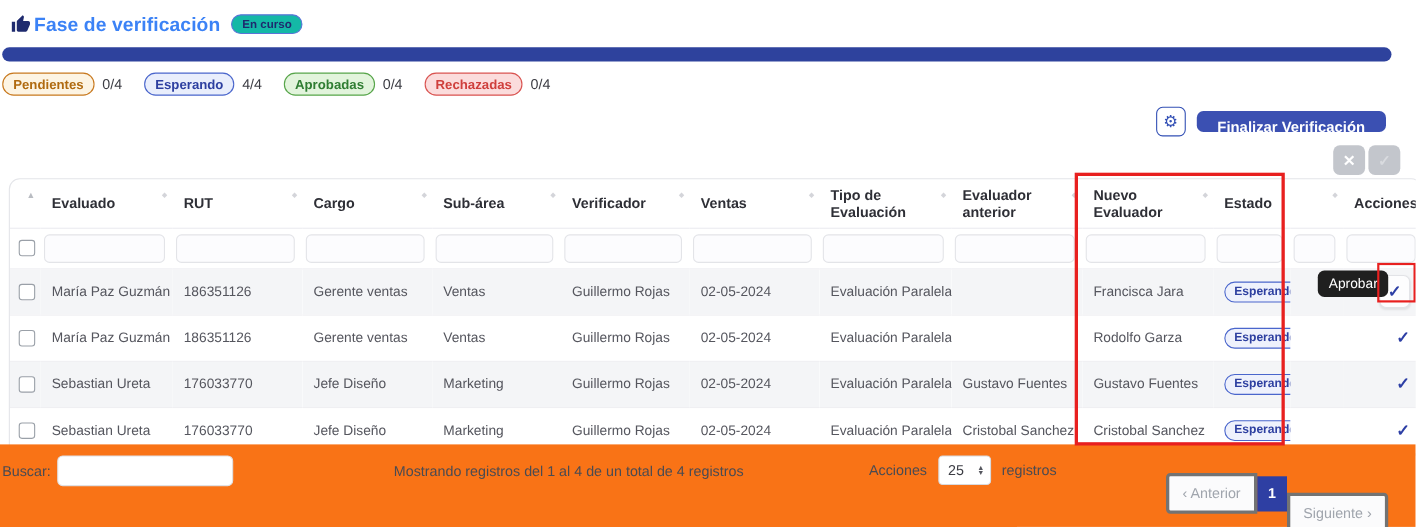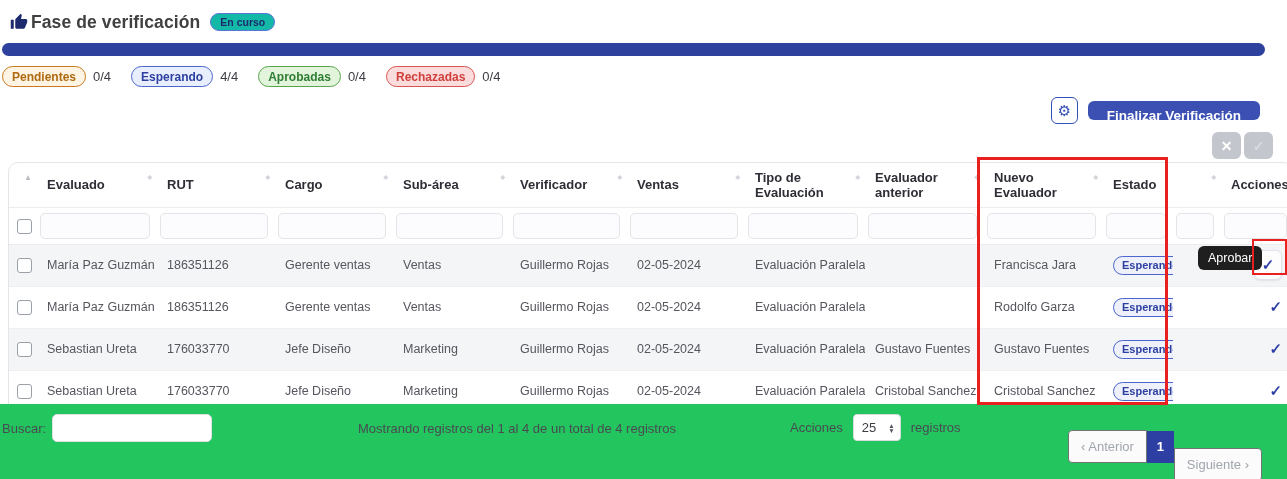--- a/index.html
+++ b/index.html
@@ -7,21 +7,21 @@
   body {
     font-family: "Liberation Sans", sans-serif;
     background: #ffffff;
     position: relative;
     color: #3c3d44;
   }
   
   .top { padding-top: 10px; }
   .title-row { display: flex; align-items: center; padding-left: 10px; height: 24px; }
   .title-row svg { width: 18px; height: 18px; margin-right: 3px; }
-  .page-title { font-size: 17.5px; font-weight: 700; color: #404040; letter-spacing: .1px; }
+  .page-title { font-size: 17.5px; font-weight: 700; color: #3b82f6; letter-spacing: .1px; }
   .encurso {
     margin-left: 10px; font-size: 10.5px; font-weight: 700; color: #1e2a6e;
     border: 1px solid #5a74d8; background: #14b8a6; border-radius: 10px; padding: 2px 9px;
   }
   .progress-wrap { margin: 9px 22px 0 2px; }
   .progress-bar { height: 13px; width: 100%; background: #2e429d; border-radius: 7px; }
   .counters { display: flex; align-items: center; margin: 10px 0 0 2px; height: 21px; }
   .pill { font-size: 12px; font-weight: 700; padding: 2.5px 9px; border-radius: 11px; border: 1.5px solid; }
   .pill.orange { color: #b06a10; border-color: #c8791f; background: #fdf4e3; }
   .pill.blue   { color: #2d3fa0; border-color: #4a66cc; background: #e9eefc; }
@@ -74,37 +74,37 @@
     border: 1.5px solid #4a66cc; background: #eef1fc; border-radius: 11px; padding: 2.5px 8px;
   }
   td.acc { text-align: right; padding-right: 12px; }
   .blue-check { color: #2d3fa5; font-weight: 700; font-size: 15px; }
   .approve-btn {
     display: inline-flex; align-items: center; justify-content: center;
     width: 28px; height: 30px; background: #fdfdfe; border: 1px solid #e2e3e7; border-radius: 6px;
     box-shadow: 0 1px 2px rgba(0,0,0,.08); cursor: pointer;
   }
   
-  .footer { position: absolute; left: 0; top: 404px; width: 1287px; height: 75px; background: #22c55e; }
+  .footer { position: absolute; left: 0; top: 404px; width: 1287px; height: 75px; background: #f97316; }
   .buscar { position: absolute; left: 2px; top: 10px; display: flex; align-items: center; }
   .buscar label { font-size: 13px; color: #4a4b52; margin-right: 6px; }
   .buscar input {
     width: 160px; height: 28px; border: 1px solid #dfe0e4; border-radius: 5px; background: #fff;
     outline: none; padding: 0 8px; font-family: "Liberation Sans", sans-serif;
   }
   .showing { position: absolute; left: 358px; top: 17px; font-size: 13px; color: #4a4b52; }
   .mostrar { position: absolute; left: 790px; top: 10px; display: flex; align-items: center; font-size: 13px; color: #4a4b52; }
   .size-select {
     margin: 0 10px; width: 48px; height: 27px; background: #fff; border: 1px solid #d8dade; border-radius: 4px;
     display: flex; align-items: center; justify-content: space-between; padding: 0 5px 0 8px; cursor: pointer; font-size: 13px; color: #3c3d44;
   }
   .size-select .arrows { display: flex; flex-direction: column; line-height: 5px; font-size: 6.5px; color: #55565e; }
   .pagination { position: absolute; right: 25px; top: 8px; display: flex; align-items: center; }
   .page-btn {
-    background: #fbfbfc; border: 1px solid #737373; color: #a0a5ad; font-size: 13px;
+    background: #fbfbfc; border: 3px solid #737373; color: #a0a5ad; font-size: 13px;
     padding: 8px 12px; cursor: pointer; font-family: "Liberation Sans", sans-serif;
   }
   .page-btn.prev { border-radius: 4px 0 0 4px; }
   .page-btn.next { border-radius: 0 4px 4px 0; margin-top: 36px; }
   .page-current {
     background: #2e3fa3; color: #fff; font-size: 13px; font-weight: 700;
     width: 27px; height: 32px; display: flex; align-items: center; justify-content: center; cursor: pointer;
   }
   
   .hl-columns {

